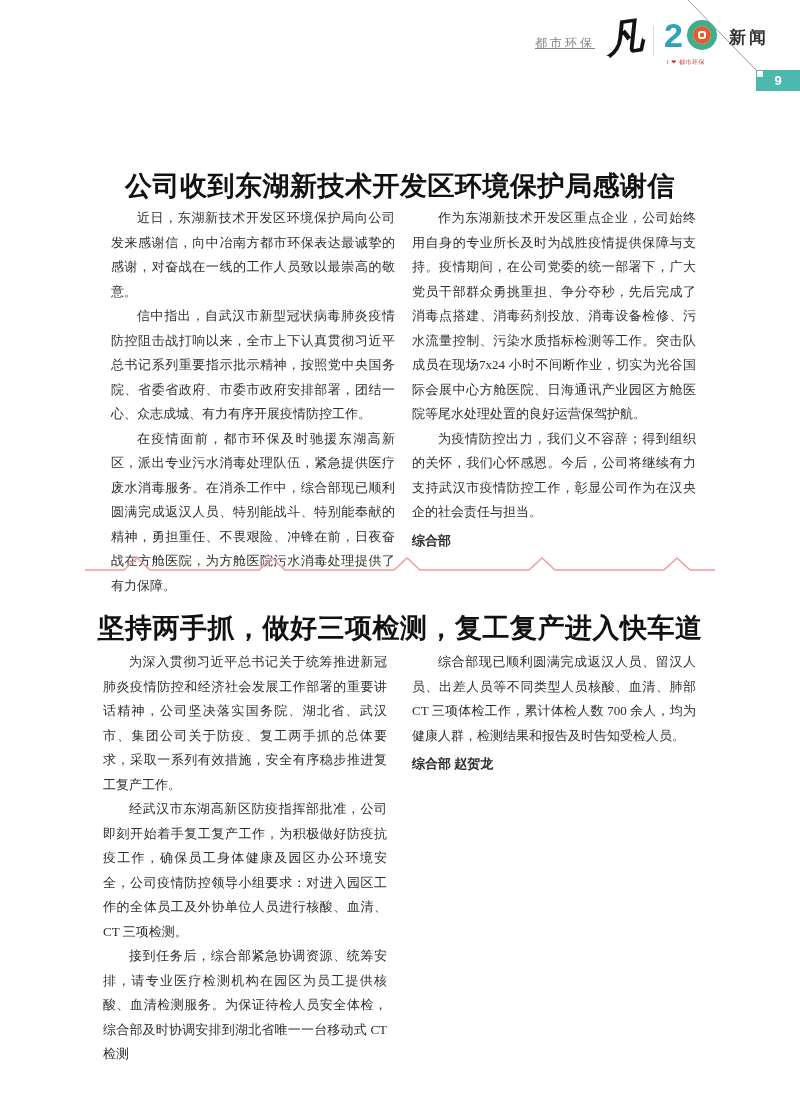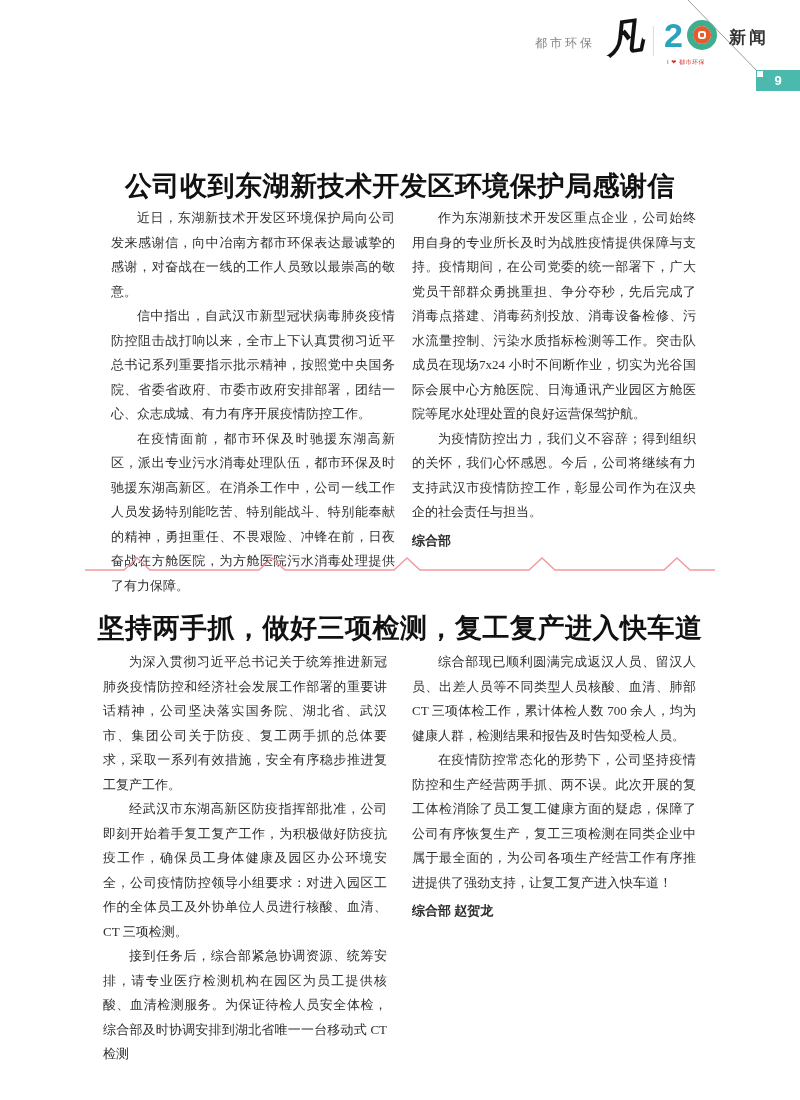--- a/index.html
+++ b/index.html
@@ -7,21 +7,21 @@
     --masthead-gray:#85847f; --diag-gray:#9a9a9a; --logo-blue:#2ba3bd;
     --logo-ring:#3fae8f; --logo-orange:#e65b2d; --tag-red:#d2342e;
   }
   html,body{margin:0;padding:0;background:#fff;}
   .page{position:relative;width:800px;height:1100px;background:#fff;overflow:hidden;
         font-family:"Liberation Serif","DejaVu Serif",serif;}
 
   
   .masthead{position:absolute;left:535px;top:14px;height:50px;display:flex;align-items:center;gap:10px;}
   .masthead-text{color:var(--masthead-gray);font-family:"Liberation Sans","DejaVu Sans",sans-serif;
-                 font-size:12px;letter-spacing:3px;margin-top:8px;}
+                 font-size:12px;letter-spacing:3px;margin-top:8px;text-decoration:underline;}
   .logo-glyph{font-family:"Liberation Serif","DejaVu Serif",serif;font-style:italic;font-weight:700;
               font-size:38px;line-height:1;color:#121212;transform:rotate(-8deg);margin-top:-2px;}
   .logo-sep{width:1px;height:30px;background:#ddd;margin-top:4px;}
   .anniv{position:relative;width:58px;height:48px;margin-top:6px;}
   .anniv-2{position:absolute;left:0;top:0;font-family:"Liberation Sans","DejaVu Sans",sans-serif;
            font-weight:900;font-size:34px;line-height:1;color:var(--logo-blue);}
   .anniv-0{position:absolute;left:23px;top:2px;width:30px;height:30px;border-radius:50%;
            border:6px solid var(--logo-ring);box-sizing:border-box;background:#fff;}
   .anniv-core{position:absolute;inset:0;background:var(--logo-orange);border-radius:50%;}
   .anniv-core::after{content:"";position:absolute;inset:5px;border:2px solid #fff;border-radius:3px;}
@@ -73,37 +73,36 @@
     <line x1="8" y1="0" x2="78" y2="72" stroke="#9a9a9a" stroke-width="1"></line>
   </svg>
 
   <div class="section-label">新闻</div>
   <div class="page-num">9</div>
 
   <h1 id="title1" class="a-title">公司收到东湖新技术开发区环境保护局感谢信</h1>
   <div id="a1c1" class="col">
       <p class="para">近日，东湖新技术开发区环境保护局向公司发来感谢信，向中冶南方都市环保表达最诚挚的感谢，对奋战在一线的工作人员致以最崇高的敬意。</p>
       <p class="para">信中指出，自武汉市新型冠状病毒肺炎疫情防控阻击战打响以来，全市上下认真贯彻习近平总书记系列重要指示批示精神，按照党中央国务院、省委省政府、市委市政府安排部署，团结一心、众志成城、有力有序开展疫情防控工作。</p>
-      <p class="para">在疫情面前，都市环保及时驰援东湖高新区，派出专业污水消毒处理队伍，都市环保及时驰援东湖高新区。在消杀工作中，公司一线工作人员发扬特别能吃苦、特别能战斗、特别能奉献的精神，勇担重任、不畏艰险、冲锋在前，日夜奋战在方舱医院，为方舱医院污水消毒处理提供了有力保障。</p>
+      <p class="para">在疫情面前，都市环保及时驰援东湖高新区，派出专业污水消毒处理队伍，紧急提供医疗废水消毒服务。在消杀工作中，综合部现已顺利圆满完成返汉人员、特别能战斗、特别能奉献的精神，勇担重任、不畏艰险、冲锋在前，日夜奋战在方舱医院，为方舱医院污水消毒处理提供了有力保障。</p>
     </div>
   <div id="a1c2" class="col">
     <p class="para">作为东湖新技术开发区重点企业，公司始终用自身的专业所长及时为战胜疫情提供保障与支持。疫情期间，在公司党委的统一部署下，广大党员干部群众勇挑重担、争分夺秒，先后完成了消毒点搭建、消毒药剂投放、消毒设备检修、污水流量控制、污染水质指标检测等工作。突击队成员在现场7x24 小时不间断作业，切实为光谷国际会展中心方舱医院、日海通讯产业园区方舱医院等尾水处理处置的良好运营保驾护航。</p>
       <p class="para">为疫情防控出力，我们义不容辞；得到组织的关怀，我们心怀感恩。今后，公司将继续有力支持武汉市疫情防控工作，彰显公司作为在汉央企的社会责任与担当。</p>
       <p class="signature">综合部</p>
   </div>
 
   <svg class="divider" width="630" height="16">
     <polyline points="0,14 39,14 52,2 65,14 174,14 187,2 200,14 309,14 322,2 335,14 444,14 457,2 470,14 579,14 592,2 605,14 630,14" fill="none" stroke="currentColor" stroke-width="1.5"></polyline>
   </svg>
 
   <h1 id="title2" class="a-title">坚持两手抓，做好三项检测，复工复产进入快车道</h1>
   <div id="a2c1" class="col">
       <p class="para">为深入贯彻习近平总书记关于统筹推进新冠肺炎疫情防控和经济社会发展工作部署的重要讲话精神，公司坚决落实国务院、湖北省、武汉市、集团公司关于防疫、复工两手抓的总体要求，采取一系列有效措施，安全有序稳步推进复工复产工作。</p>
       <p class="para">经武汉市东湖高新区防疫指挥部批准，公司即刻开始着手复工复产工作，为积极做好防疫抗疫工作，确保员工身体健康及园区办公环境安全，公司疫情防控领导小组要求：对进入园区工作的全体员工及外协单位人员进行核酸、血清、CT 三项检测。</p>
       <p class="para">接到任务后，综合部紧急协调资源、统筹安排，请专业医疗检测机构在园区为员工提供核酸、血清检测服务。为保证待检人员安全体检，综合部及时协调安排到湖北省唯一一台移动式 CT 检测</p>
     </div>
   <div id="a2c2" class="col">
       <p class="para">综合部现已顺利圆满完成返汉人员、留汉人员、出差人员等不同类型人员核酸、血清、肺部 CT 三项体检工作，累计体检人数 700 余人，均为健康人群，检测结果和报告及时告知受检人员。</p>
-      <p class="para">在疫情防控常态化的形势下，公司坚持疫情防控和生产经营两手抓、两不误。此次开展的复工体检消除了员工复工健康方面的疑虑，保障了公司有序恢复生产，复工三项检测在同类企业中属于最全面的，为公司各项生产经营工作有序推进提供了强劲支持，让复工复产进入快车道！</p>
       <p class="signature">综合部 赵贺龙</p>
   </div>
 
 </div>
 
 </body></html>

